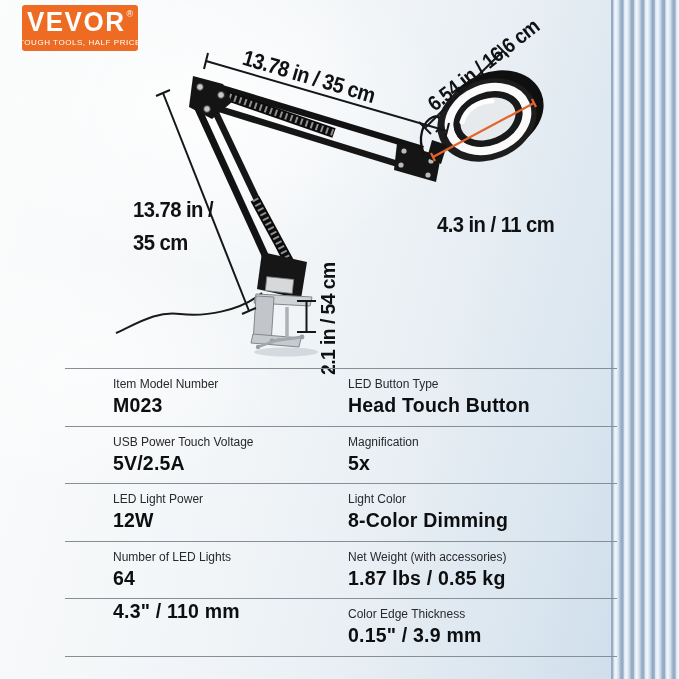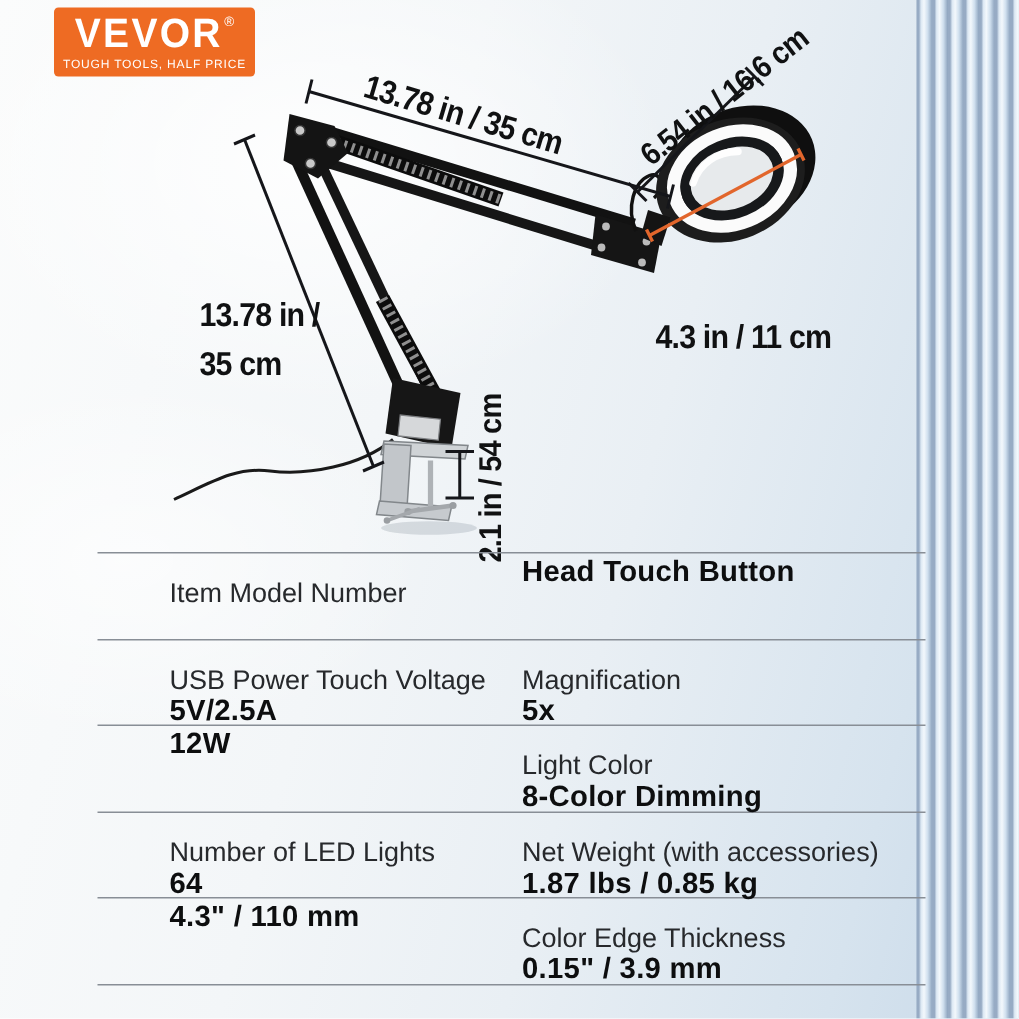--- a/index.html
+++ b/index.html
@@ -5,41 +5,41 @@
   html,body{margin:0;padding:0;}
   body{font-family:"Liberation Sans", sans-serif;}
   .canvas{position:relative;width:679px;height:679px;overflow:hidden;
     background:linear-gradient(105deg,#fbfcfc 0%,#f3f6f8 38%,#e9eff4 60%,#d6e3ee 85%,#c8d9e9 100%);}
   .sheen{position:absolute;inset:0;
     background:radial-gradient(ellipse 60% 40% at 30% 16%,rgba(255,255,255,.85),rgba(255,255,255,0) 60%),
                radial-gradient(ellipse 50% 30% at 12% 55%,rgba(255,255,255,.6),rgba(255,255,255,0) 60%);}
   .stripes{position:absolute;top:0;right:0;width:68px;height:679px;
     background:repeating-linear-gradient(to right,#97abc4 0 1.6px,#dce8f3 3px,#f3f8fc 5px,#cfdfee 7.5px,#90a6c0 10.4px);}
   
-  .logo{position:absolute;left:36px;top:5px;width:134px;height:46px;background:#EE6B23;
+  .logo{position:absolute;left:22px;top:5px;width:116px;height:46px;background:#EE6B23;
     border-radius:3px;display:flex;flex-direction:column;align-items:center;justify-content:center;color:#fff;}
   .logo .brandrow{display:flex;align-items:flex-start;line-height:1;}
   .logo .brand{font-weight:bold;font-size:26px;letter-spacing:1.5px;transform:scaleY(1.05);}
   .logo .reg{font-size:9px;margin-top:1px;margin-left:1px;}
   .logo .tag{font-weight:normal;font-size:8px;letter-spacing:.55px;margin-top:3px;white-space:nowrap;}
   
   .dim{position:absolute;font-weight:bold;color:#101112;white-space:nowrap;
     letter-spacing:-0.6px;transform-origin:0 0;}
   .dim-top{left:247px;top:45px;font-size:22px;transform:rotate(16.5deg) scaleX(0.9);}
   .dim-head{left:423px;top:97px;font-size:21px;transform:rotate(-38deg) scaleX(0.9);}
   .dim-lens{left:437px;top:212px;font-size:22px;transform:scaleX(0.92);}
   .dim-left{left:133px;top:193px;font-size:22px;line-height:1.5;white-space:pre-line;transform:scaleX(0.92);}
   .dim-clamp{left:316px;top:375px;font-size:21px;transform:rotate(-90deg) scaleX(0.92);}
   
   .spec{position:absolute;left:65px;top:368px;width:552px;}
   .spec-row{display:grid;grid-template-columns:283px 1fr;height:56.5px;border-top:1px solid #888e96;padding-top:0;}
   .spec-row:last-child{border-bottom:1px solid #888e96;}
   .cell-l{padding-left:48px;}
   .cell-r{padding-left:0;}
-  .spec .lab{font-size:18px;color:#27292c;margin-top:17px;line-height:18px;}
+  .spec .lab{font-size:12px;color:#27292c;margin-top:6px;line-height:18px;}
   .spec .val{font-size:19.5px;font-weight:bold;color:#0d0e0f;line-height:23px;margin-top:1px;letter-spacing:.2px;}
   svg{position:absolute;left:0;top:0;}
 </style>
 </head>
 <body>
 
 <div class="canvas">
   <div class="sheen"></div>
   <div class="stripes"></div>
 
@@ -140,37 +140,40 @@
   <div class="dim dim-head">6.54 in / 16.6 cm</div>
   <div class="dim dim-lens">4.3 in / 11 cm</div>
   <div class="dim dim-left">13.78 in /
 35 cm</div>
   <div class="dim dim-clamp">2.1 in / 54 cm</div>
 
   <div class="spec">
     <div class="spec-row">
       <div class="cell-l">
         <div class="lab">Item Model Number</div>
+        <div class="val">M023</div>
       </div>
       <div class="cell-r">
+        <div class="lab">LED Button Type</div>
         <div class="val">Head Touch Button</div>
       </div>
     </div>
     <div class="spec-row">
       <div class="cell-l">
         <div class="lab">USB Power Touch Voltage</div>
         <div class="val">5V/2.5A</div>
       </div>
       <div class="cell-r">
         <div class="lab">Magnification</div>
         <div class="val">5x</div>
       </div>
     </div>
     <div class="spec-row">
       <div class="cell-l">
+        <div class="lab">LED Light Power</div>
         <div class="val">12W</div>
       </div>
       <div class="cell-r">
         <div class="lab">Light Color</div>
         <div class="val">8-Color Dimming</div>
       </div>
     </div>
     <div class="spec-row">
       <div class="cell-l">
         <div class="lab">Number of LED Lights</div>

